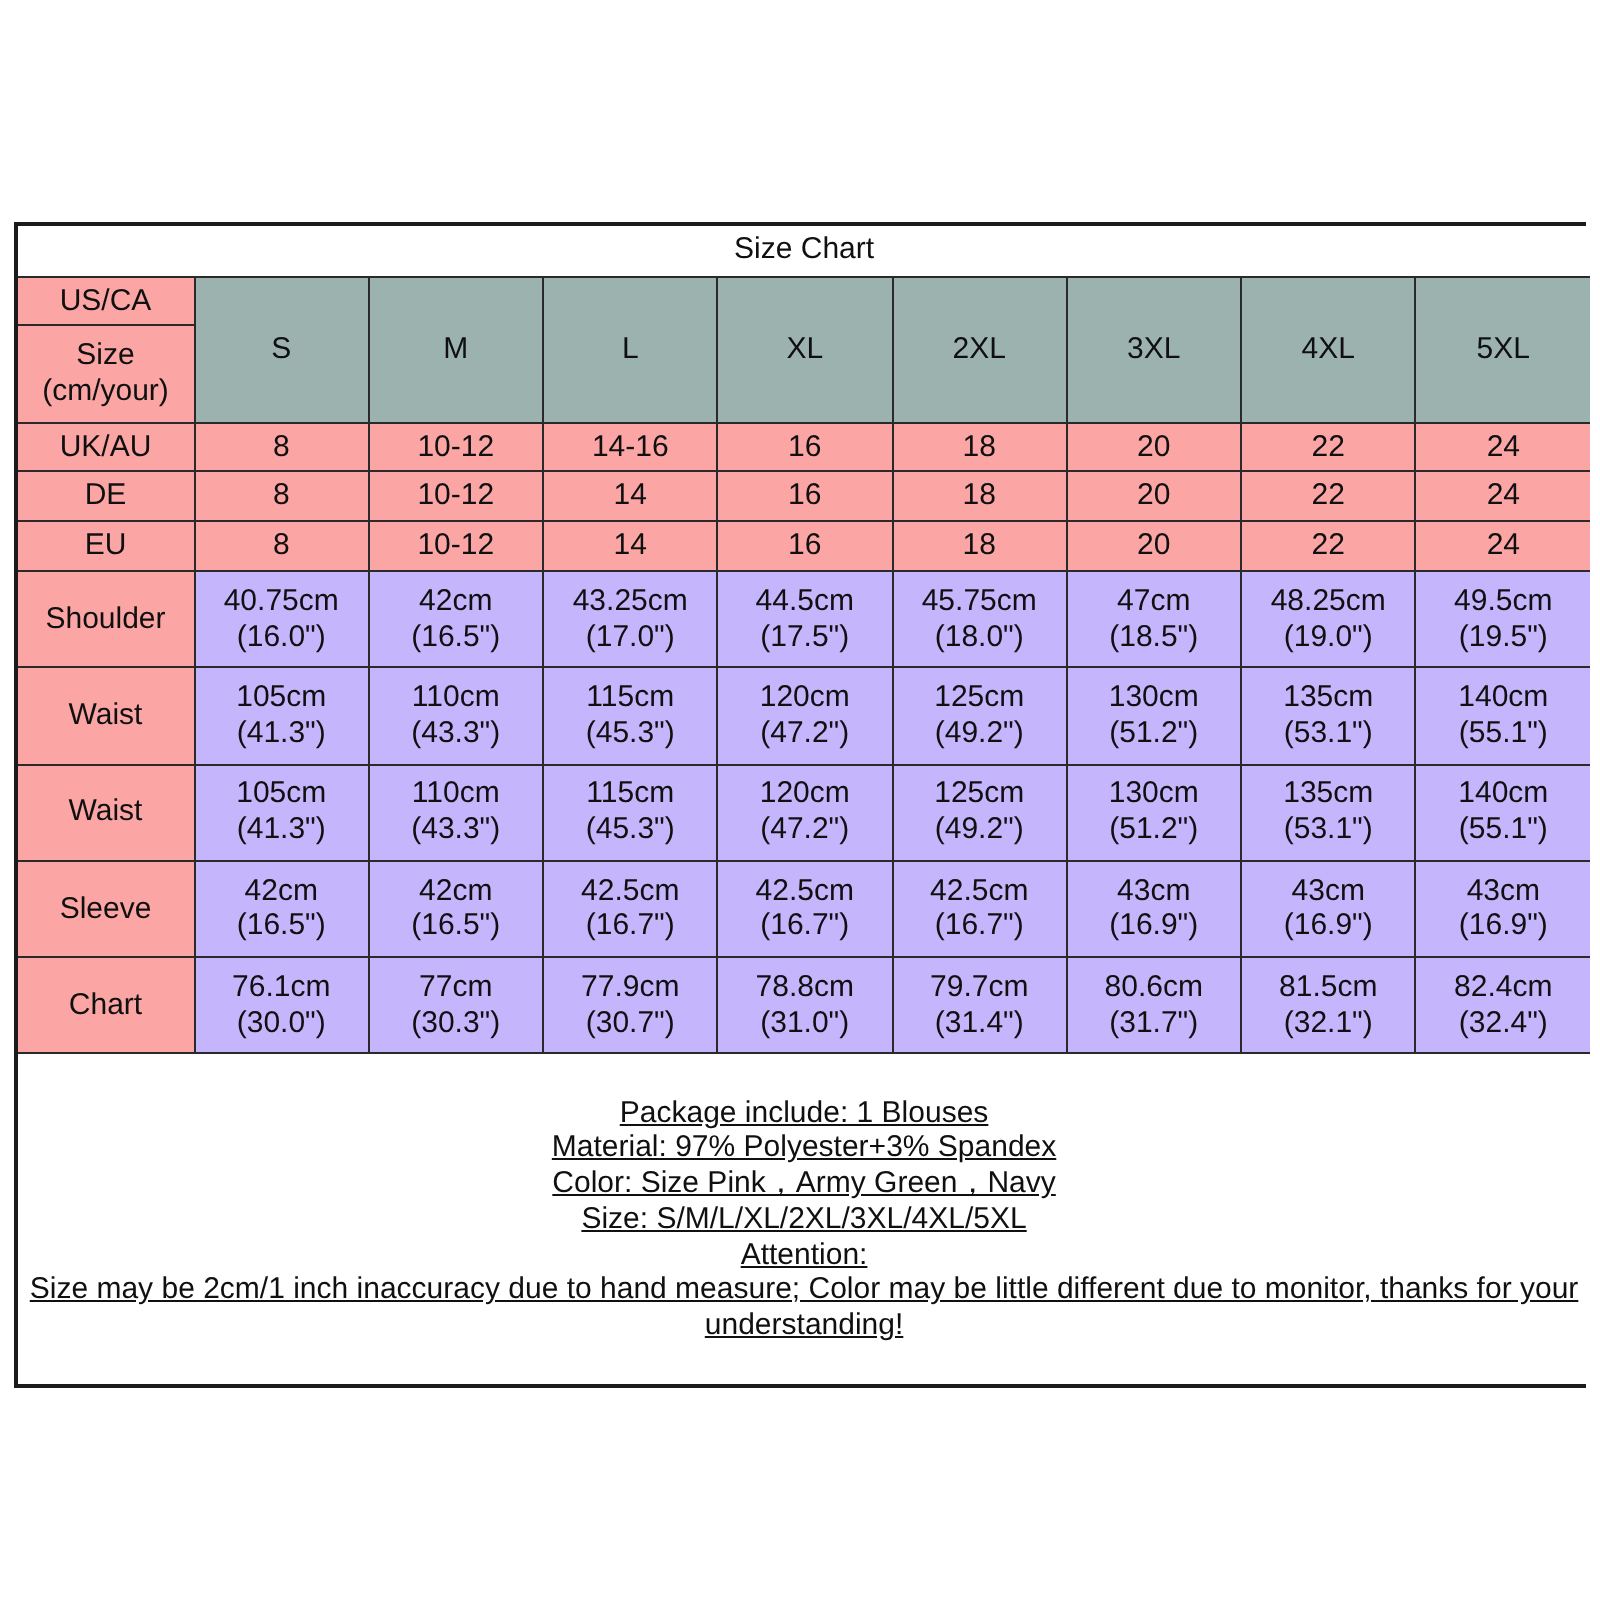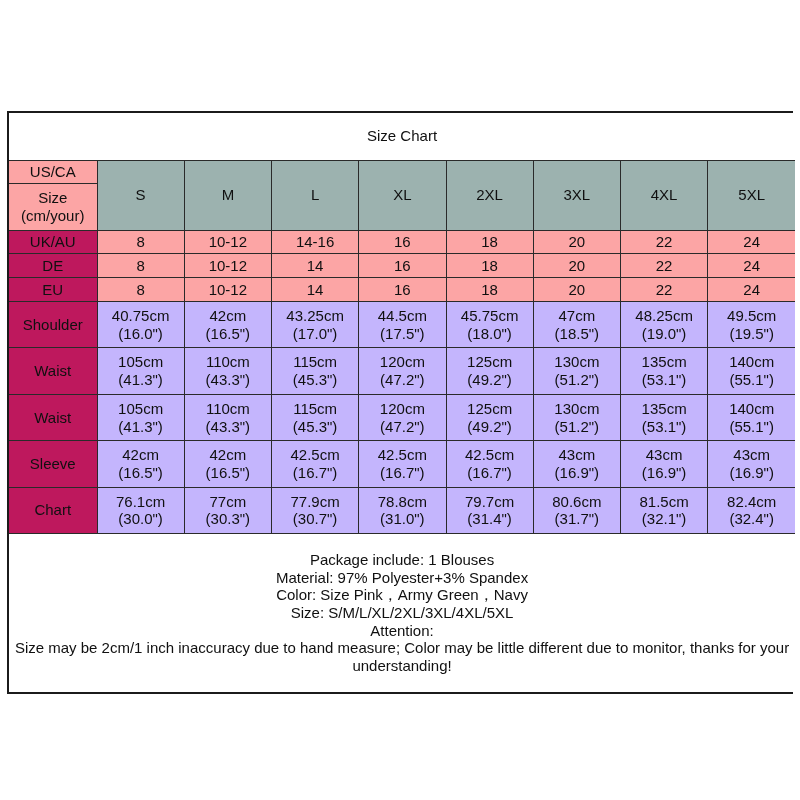--- a/index.html
+++ b/index.html
@@ -40,42 +40,42 @@
     vertical-align: middle;
     color: #101010;
     font-size: 15px;
     line-height: 1.18;
     padding: 0 2px;
     box-sizing: border-box;
   }
 
   
   table.size-table tr:first-child td { border-top: none; }
-  table.size-table tr:last-child td { border-bottom: none; }
+  table.size-table tr:last-child td { border-bottom: none; text-decoration: underline; }
   table.size-table td:first-child { border-left: none; }
   table.size-table td:last-child { border-right: none; }
 
   td.title-cell {
     background: #ffffff;
-    height: 47px;
+    height: 25px;
     font-size: 15px;
     color: #111111;
     border-bottom-color: #1b1b1b;
   }
 
   td.hd {
     background: #fca5a5;
     font-size: 15px;
   }
   td.hd-sizecol {
     background: #9cb2af;
     font-size: 16px;
   }
   td.label {
-    background: #be185d;
+    background: #fca5a5;
     font-size: 15px;
   }
   td.value {
     background: #c4b5fd;
     font-size: 14px;
   }
   td.value .cm { display: block; }
   td.value .inch { display: block; }
 
   td.notes {

